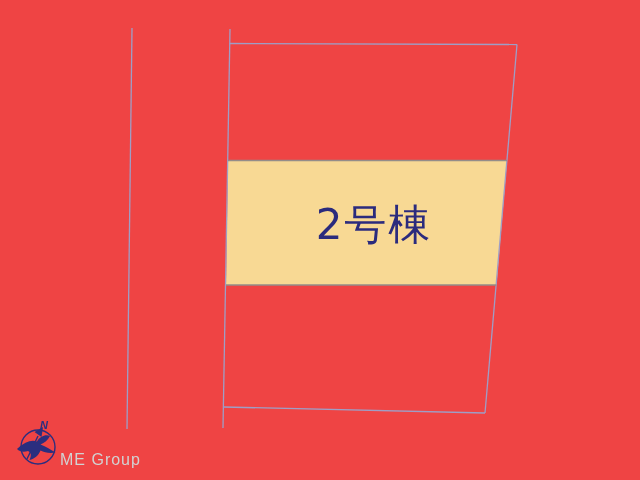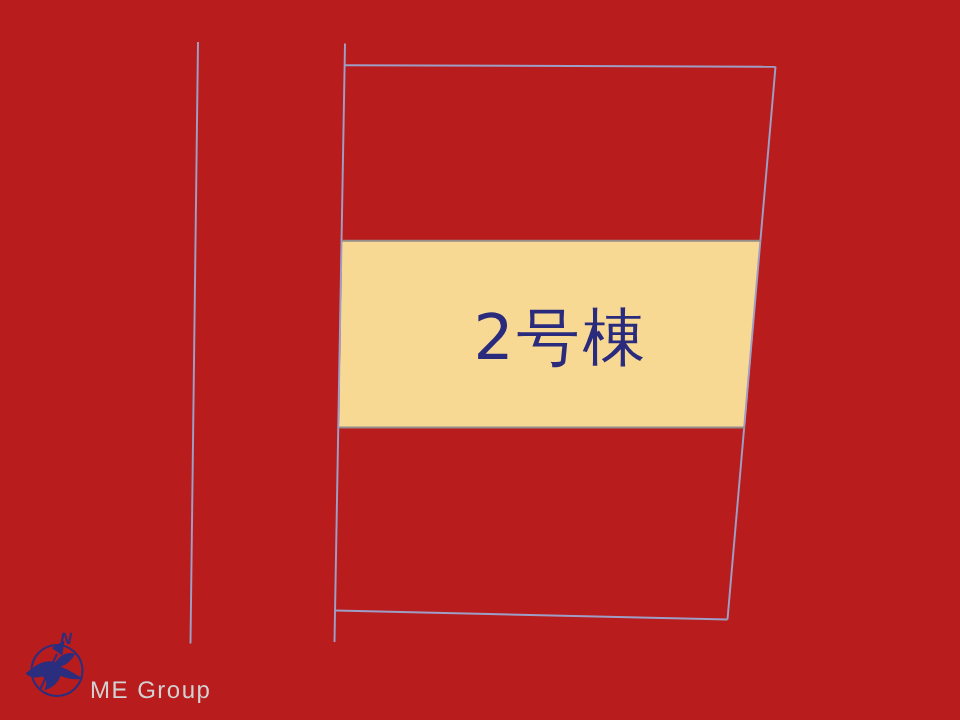--- a/index.html
+++ b/index.html
@@ -6,21 +6,21 @@
     margin: 0;
     padding: 0;
     background: #ffffff;
     font-family: "Liberation Sans", sans-serif;
   }
   .canvas-wrap {
     position: relative;
     width: 640px;
     height: 480px;
     overflow: hidden;
-    background: #b91c1c;
+    background: #ef4444;
     text-decoration: underline;
   }
   svg { display: block; }
   .building-label {
     font-family: "DejaVu Sans", "Liberation Sans", sans-serif;
     font-size: 42px;
     font-weight: 500;
     letter-spacing: 2px;
   }
   .north-label {

